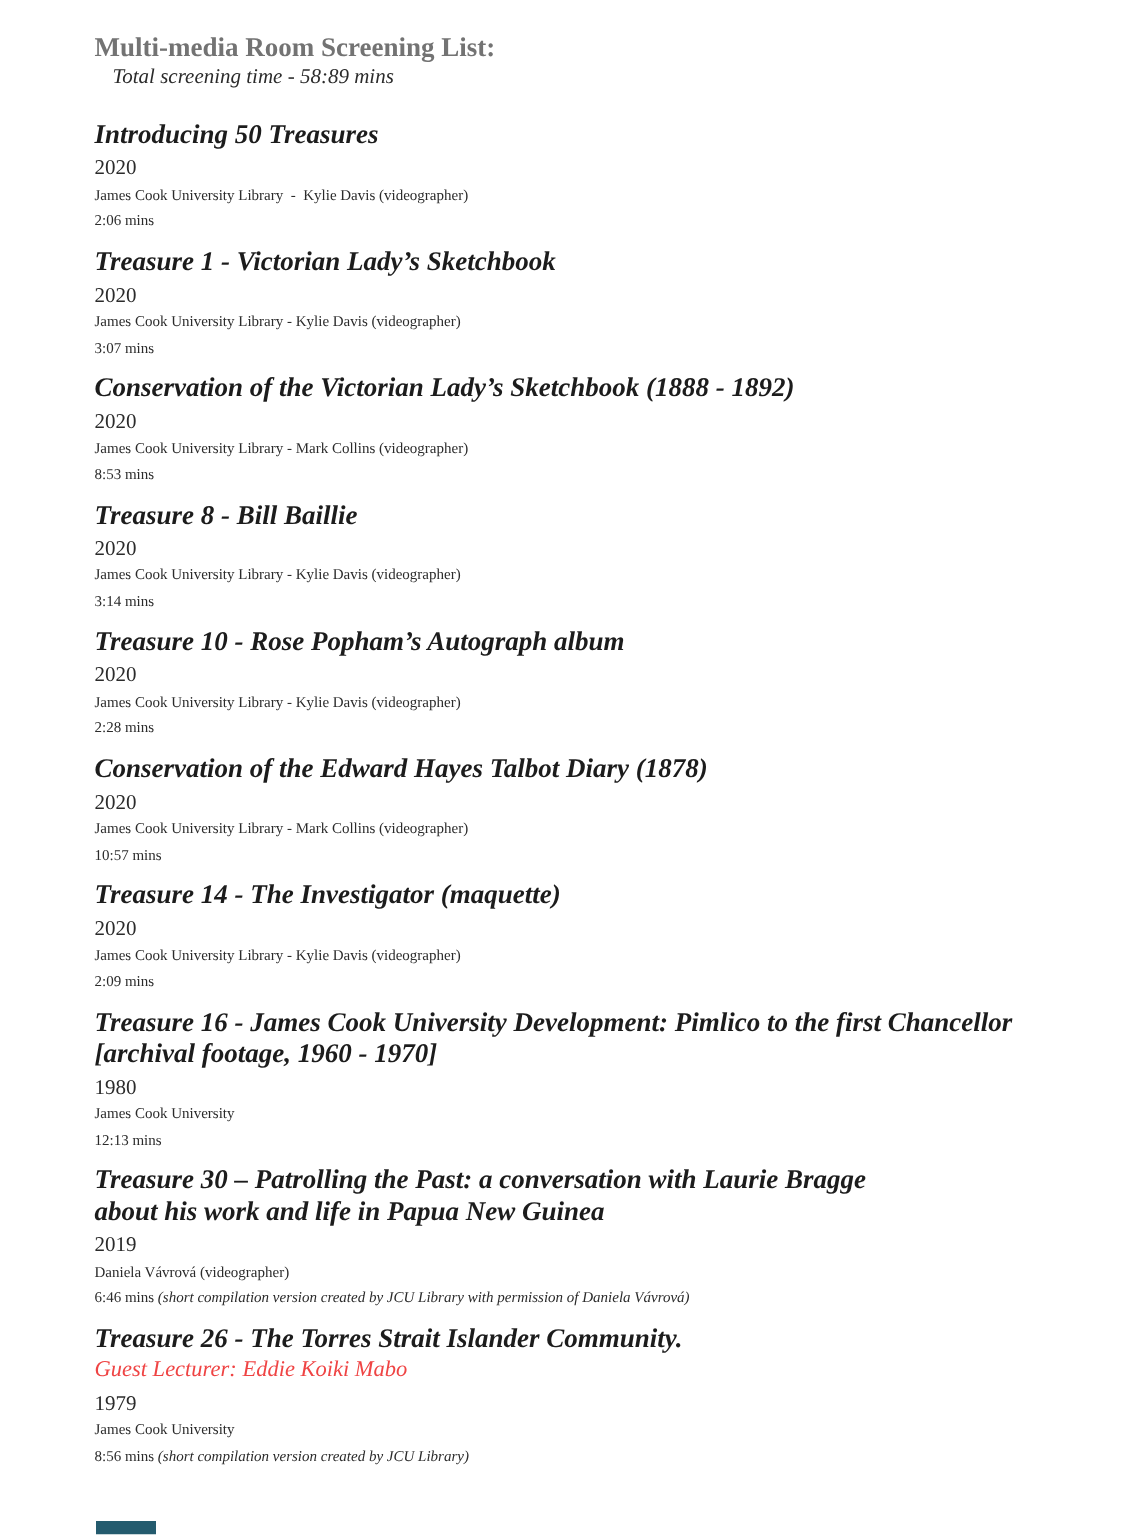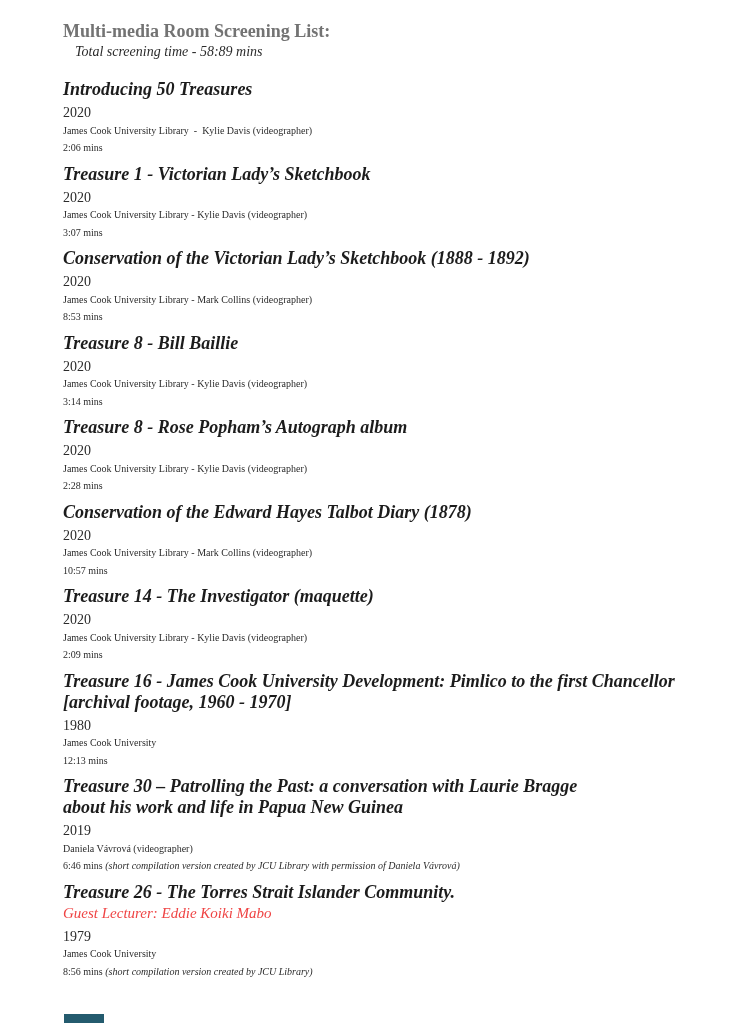--- a/index.html
+++ b/index.html
@@ -77,21 +77,21 @@
   </div>
 
   <div class="entry">
     <h2 class="entry-title">Treasure 8 - Bill Baillie</h2>
     <p class="line year">2020</p>
     <p class="line">James Cook University Library - Kylie Davis (videographer)</p>
     <p class="line">3:14 mins</p>
   </div>
 
   <div class="entry">
-    <h2 class="entry-title">Treasure 8 - Rose Popham’s Autograph album</h2>
+    <h2 class="entry-title">Treasure 10 - Rose Popham’s Autograph album</h2>
     <p class="line year">2020</p>
     <p class="line">James Cook University Library - Kylie Davis (videographer)</p>
     <p class="line">2:28 mins</p>
   </div>
 
   <div class="entry">
     <h2 class="entry-title">Conservation of the Edward Hayes Talbot Diary (1878)</h2>
     <p class="line year">2020</p>
     <p class="line">James Cook University Library - Mark Collins (videographer)</p>
     <p class="line">10:57 mins</p>

